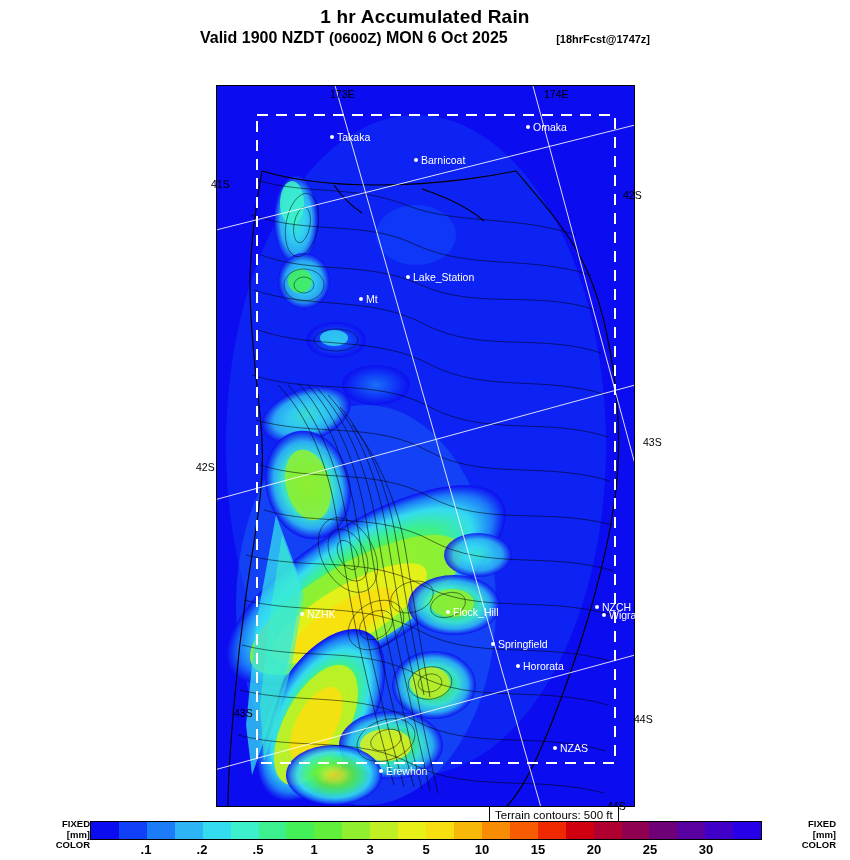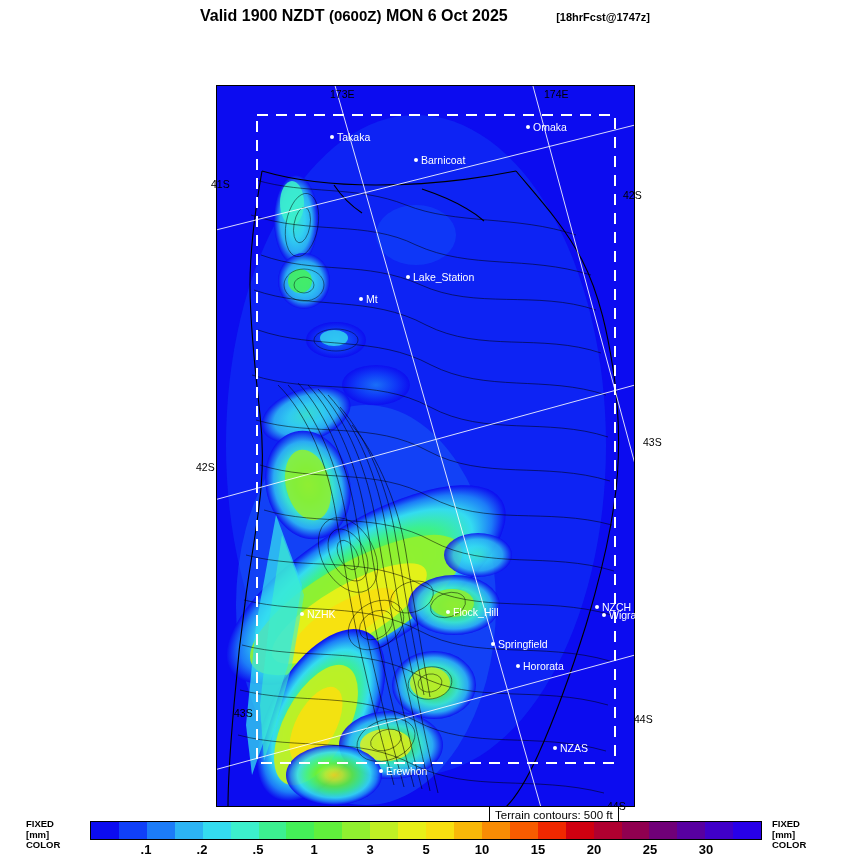--- a/index.html
+++ b/index.html
@@ -120,21 +120,21 @@
     position: absolute;
     left: 0;
     top: 818px;
     width: 850px;
     height: 42px;
   }
   .cbar-label {
     position: absolute;
     top: 1px;
     width: 64px;
-    text-align: left;
+    text-align: right;
     font-size: 9.5px;
     font-weight: bold;
     color: #000;
     line-height: 10.5px;
   }
   .cbar-label.left { left: 26px; }
   .cbar-label.right { left: 772px; }
 
   .cbar {
     position: absolute;
@@ -161,20 +161,21 @@
     font-weight: bold;
     color: #000;
     transform: translateX(-50%);
     top: 0;
   }
 </style>
 </head>
 <body>
 
 <div class="header">
+  <div class="title-main">1 hr Accumulated Rain</div>
   <div class="title-sub">
     <span>Valid 1900 NZDT</span>
     <span class="paren">(0600Z)</span>
     <span>MON 6 Oct 2025</span>
     <span class="brack">[18hrFcst@1747z]</span>
   </div>
 </div>
 
 <div class="map-wrap">
   <svg class="map-svg" width="419" height="722" viewBox="0 0 419 722">

